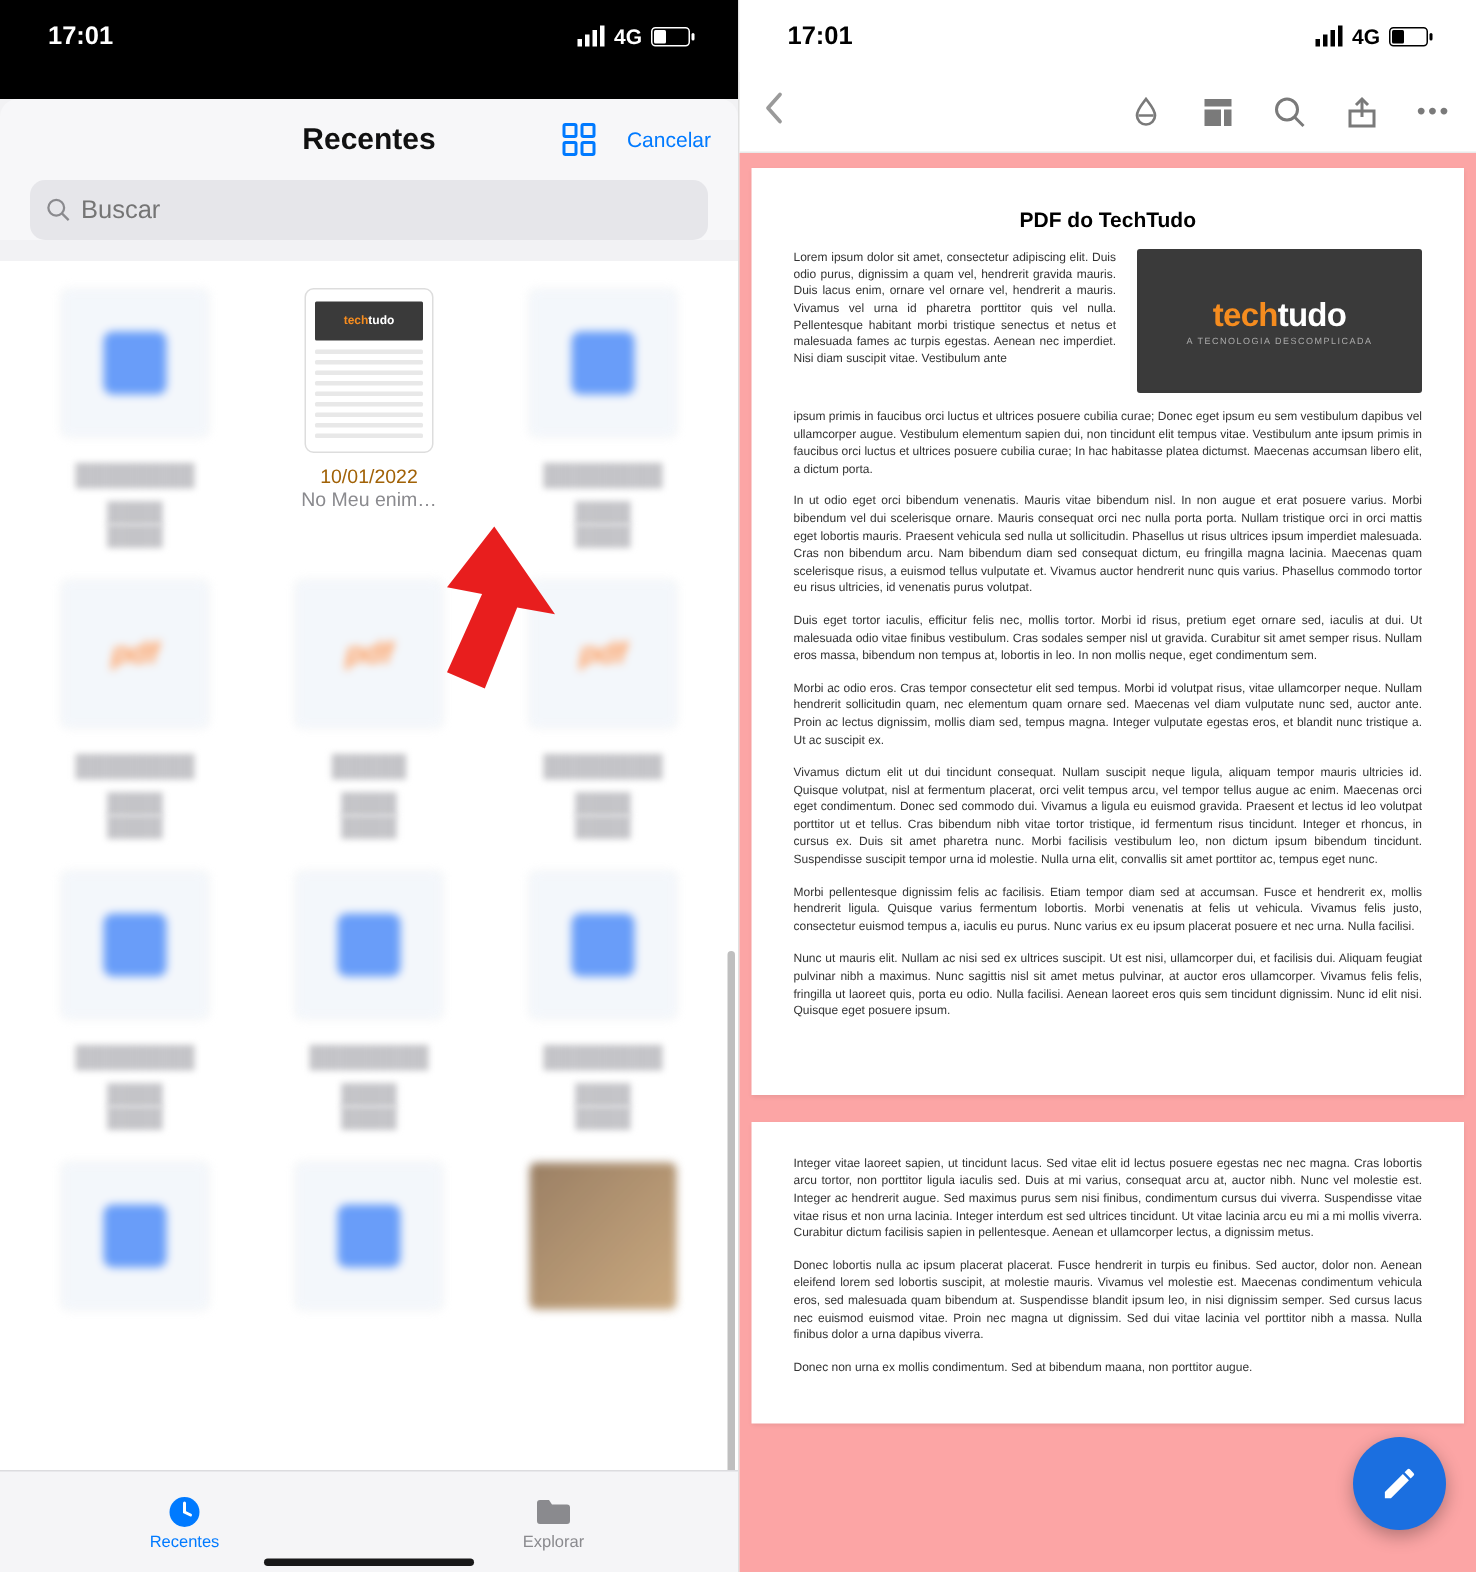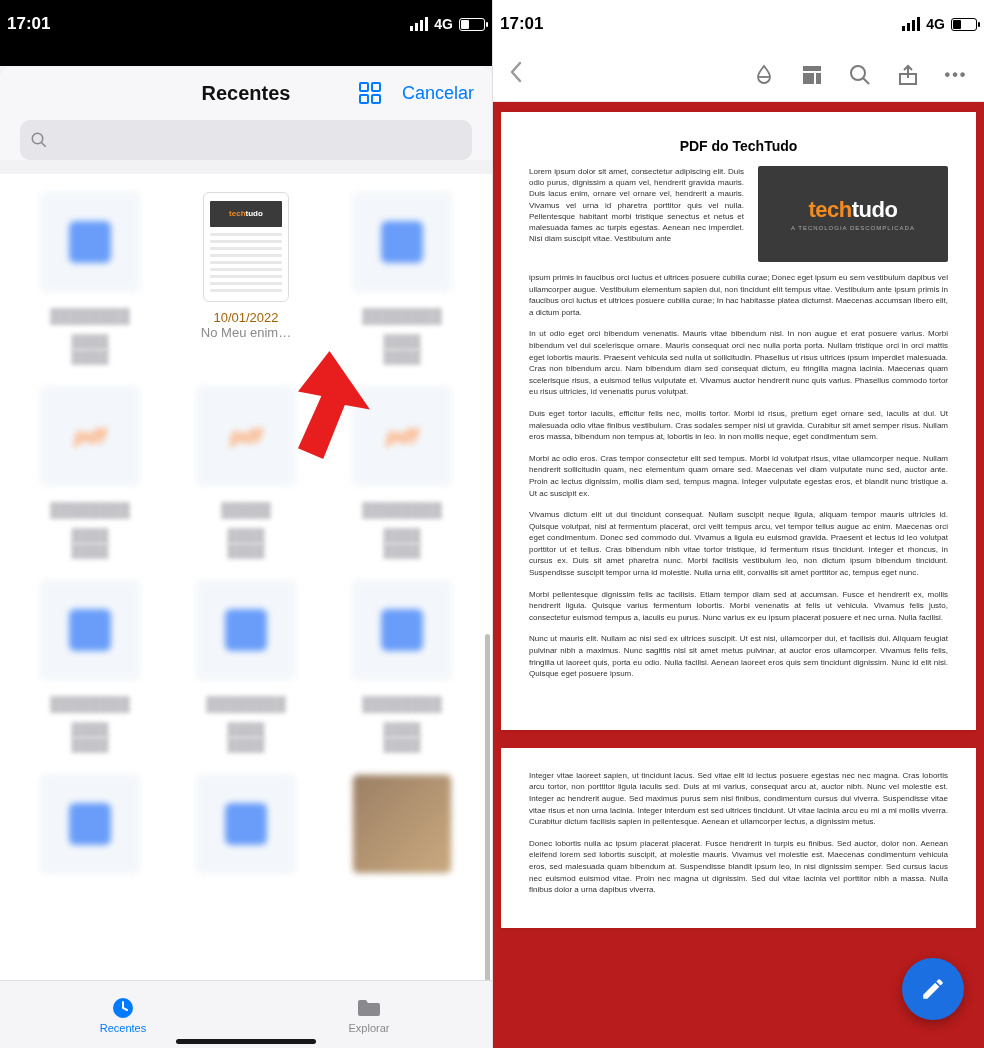--- a/index.html
+++ b/index.html
@@ -2,40 +2,40 @@
 <html><head>
 <meta charset="utf-8">
 <style>
   * { box-sizing: border-box; margin: 0; padding: 0; font-family: -apple-system, "Helvetica Neue", Arial, sans-serif; }
   body { width: 984px; height: 1048px; display: flex; background: #fff; overflow: hidden; }
   .pane { position: relative; height: 100%; }
   .left { width: 492px; background: #f2f2f4; }
   .right { width: 492px; background: #fff; border-left: 1px solid #e0e0e0; }
 
   
-  .status { height: 48px; display: flex; align-items: center; justify-content: space-between; padding: 0 7px; font-weight: 600; font-size: 17px; }
+  .status { height: 48px; display: flex; align-items: center; justify-content: space-between; padding: 0 32px; font-weight: 600; font-size: 17px; }
   .status.dark { background: #000; color: #fff; }
   .status.light { background: #fff; color: #000; }
   .status .right-icons { display: flex; align-items: center; gap: 6px; font-size: 14px; }
   .sig { display: inline-flex; gap: 2px; align-items: flex-end; }
   .sig .bar { width: 3px; background: currentColor; }
   .sig .b1{height:5px}.sig .b2{height:8px}.sig .b3{height:11px}.sig .b4{height:14px}
   .batt { width: 26px; height: 13px; border: 1.5px solid currentColor; border-radius: 3px; position: relative; }
   .batt::after { content:""; position:absolute; right:-4px; top:3px; width:2px; height:5px; background: currentColor; border-radius:1px; }
   .batt .fill { position:absolute; left:1px; top:1px; bottom:1px; width:35%; background: currentColor; border-radius:1px; }
 
   
   .sheet-gap { height: 18px; background: #000; }
   .sheet { background: #f7f7f9; border-top-left-radius: 12px; border-top-right-radius: 12px; }
   .nav { display:flex; align-items:center; justify-content:center; height: 54px; position:relative; }
   .nav-title { font-size: 20px; font-weight: 700; color:#111; }
   .nav-icons { position:absolute; right: 18px; display:flex; align-items:center; gap: 20px; }
   .grid-icon { width:24px; height:24px; color:#007aff; }
   .grid-icon svg{display:block}
-  .cancel { color:#007aff; font-size: 18px; }
+  .cancel { color:#007aff; font-size: 14px; }
   .search { margin: 0 20px 14px 20px; background:#e6e6ea; border-radius:10px; height:40px; display:flex; align-items:center; padding:0 10px; gap:6px; color:#8a8a8e; }
   .search svg{flex:0 0 auto}
   .search input { border:none; background:transparent; font-size:17px; color:#333; outline:none; width:100%; }
 
   
   .grid-wrap { background:#fff; height: calc(100% - 48px - 18px - 54px - 54px - 68px); overflow:hidden; position:relative; }
   .grid { padding: 18px 20px 0 20px; display:grid; grid-template-columns: repeat(3, 1fr); gap: 22px 16px; }
   .file { text-align:center; }
   .thumb { width: 100px; height: 100px; margin: 0 auto 8px auto; background:#fafafa; border:1px solid #eee; border-radius:6px; display:flex; align-items:center; justify-content:center; position:relative; }
   .thumb.blur { filter: blur(3px); opacity:.85; background:#f2f6fb;}
@@ -65,21 +65,21 @@
 
   
   .toolbar { height:54px; display:flex; align-items:center; padding:0 16px; gap:24px; color:#7a7a7a; border-bottom:1px solid #eaeaea; }
   .toolbar .back { font-size:22px; color:#9a9a9a; }
   .toolbar .spacer { flex:1; }
   .toolbar .tbtn { width:24px; height:24px; display:flex; align-items:center; justify-content:center; }
   .toolbar .dots { letter-spacing:2px; font-weight:700; }
 
   .page-badge { position:absolute; right:0; top:110px; background:#fff; border:1px solid #e2e2e2; border-right:none; border-top-left-radius:14px; border-bottom-left-radius:14px; width:30px; height:28px; display:flex; align-items:center; justify-content:center; font-size:13px; color:#555; box-shadow: -1px 1px 3px rgba(0,0,0,.08);}
 
-  .doc-scroll { height: calc(100% - 48px - 54px); overflow:hidden; padding: 10px 8px 0 8px; background:#b91c1c; position:relative; }
+  .doc-scroll { height: calc(100% - 48px - 54px); overflow:hidden; padding: 10px 8px 0 8px; background:#fca5a5; position:relative; }
   .doc-page { background:#fff; padding: 26px 28px 40px 28px; box-shadow: 0 1px 3px rgba(0,0,0,.08); margin-bottom: 18px; }
   .doc-title { text-align:center; font-weight:700; font-size:14px; margin-bottom:12px; }
   .doc-top { display:flex; gap:14px; margin-bottom:10px; }
   .doc-top-text { flex:1; font-size:8px; line-height:1.4; color:#333; text-align:justify; }
   .banner { width:190px; height:96px; background:#3a3a3a; display:flex; flex-direction:column; align-items:center; justify-content:center; border-radius:2px; }
   .banner .logo { font-size:22px; font-weight:800; letter-spacing:-.5px; }
   .banner .logo .t1{color:#f58c1f}.banner .logo .t2{color:#fff}
   .banner .tag { color:#aaa; font-size:6px; letter-spacing:1px; margin-top:2px; }
   .para { font-size:8px; line-height:1.45; color:#333; text-align:justify; margin-bottom:10px; }
   .doc-page2 { background:#fff; padding: 22px 28px; box-shadow: 0 1px 3px rgba(0,0,0,.08); }
@@ -122,20 +122,21 @@
             </svg>
         </span>
         <span class="cancel">Cancelar</span>
       </span>
     </div>
     <div class="search">
       <svg width="18" height="18" viewBox="0 0 24 24" fill="none" stroke="#8a8a8e" stroke-width="2">
           <circle cx="10" cy="10" r="7"></circle>
           <line x1="15" y1="15" x2="21" y2="21"></line>
         </svg>
+      <input type="text" placeholder="Buscar" style="">
     </div>
   </div>
 
   <div class="grid-wrap">
     <div class="grid">
 
       <div class="file">
         <div class="thumb blur">
             <div class="gsq"></div>
           </div>
@@ -332,20 +333,21 @@
       <div class="para">In ut odio eget orci bibendum venenatis. Mauris vitae bibendum nisl. In non augue et erat posuere varius. Morbi bibendum vel dui scelerisque ornare. Mauris consequat orci nec nulla porta porta. Nullam tristique orci in orci mattis eget lobortis mauris. Praesent vehicula sed nulla ut sollicitudin. Phasellus ut risus ultrices ipsum imperdiet malesuada. Cras non bibendum arcu. Nam bibendum diam sed consequat dictum, eu fringilla magna lacinia. Maecenas quam scelerisque risus, a euismod tellus vulputate et. Vivamus auctor hendrerit nunc quis varius. Phasellus commodo tortor eu risus ultricies, id venenatis purus volutpat.</div>
       <div class="para">Duis eget tortor iaculis, efficitur felis nec, mollis tortor. Morbi id risus, pretium eget ornare sed, iaculis at dui. Ut malesuada odio vitae finibus vestibulum. Cras sodales semper nisl ut gravida. Curabitur sit amet semper risus. Nullam eros massa, bibendum non tempus at, lobortis in leo. In non mollis neque, eget condimentum sem.</div>
       <div class="para">Morbi ac odio eros. Cras tempor consectetur elit sed tempus. Morbi id volutpat risus, vitae ullamcorper neque. Nullam hendrerit sollicitudin quam, nec elementum quam ornare sed. Maecenas vel diam vulputate nunc sed, auctor ante. Proin ac lectus dignissim, mollis diam sed, tempus magna. Integer vulputate egestas eros, et blandit nunc tristique a. Ut ac suscipit ex.</div>
       <div class="para">Vivamus dictum elit ut dui tincidunt consequat. Nullam suscipit neque ligula, aliquam tempor mauris ultricies id. Quisque volutpat, nisl at fermentum placerat, orci velit tempus arcu, vel tempor tellus augue ac enim. Maecenas orci eget condimentum. Donec sed commodo dui. Vivamus a ligula eu euismod gravida. Praesent et lectus id leo volutpat porttitor ut et tellus. Cras bibendum nibh vitae tortor tristique, id fermentum risus tincidunt. Integer et rhoncus, in cursus ex. Duis sit amet pharetra nunc. Morbi facilisis vestibulum leo, non dictum ipsum bibendum tincidunt. Suspendisse suscipit tempor urna id molestie. Nulla urna elit, convallis sit amet porttitor ac, tempus eget nunc.</div>
       <div class="para">Morbi pellentesque dignissim felis ac facilisis. Etiam tempor diam sed at accumsan. Fusce et hendrerit ex, mollis hendrerit ligula. Quisque varius fermentum lobortis. Morbi venenatis at felis ut vehicula. Vivamus felis justo, consectetur euismod tempus a, iaculis eu purus. Nunc varius ex eu ipsum placerat posuere et nec urna. Nulla facilisi.</div>
       <div class="para">Nunc ut mauris elit. Nullam ac nisi sed ex ultrices suscipit. Ut est nisi, ullamcorper dui, et facilisis dui. Aliquam feugiat pulvinar nibh a maximus. Nunc sagittis nisl sit amet metus pulvinar, at auctor eros ullamcorper. Vivamus felis felis, fringilla ut laoreet quis, porta eu odio. Nulla facilisi. Aenean laoreet eros quis sem tincidunt dignissim. Nunc id elit nisi. Quisque eget posuere ipsum.</div>
     </div>
     <div class="doc-page2">
       <div class="para">Integer vitae laoreet sapien, ut tincidunt lacus. Sed vitae elit id lectus posuere egestas nec nec magna. Cras lobortis arcu tortor, non porttitor ligula iaculis sed. Duis at mi varius, consequat arcu at, auctor nibh. Nunc vel molestie est. Integer ac hendrerit augue. Sed maximus purus sem nisi finibus, condimentum cursus dui viverra. Suspendisse vitae vitae risus et non urna lacinia. Integer interdum est sed ultrices tincidunt. Ut vitae lacinia arcu eu mi a mi mollis viverra. Curabitur dictum facilisis sapien in pellentesque. Aenean et ullamcorper lectus, a dignissim metus.</div>
       <div class="para">Donec lobortis nulla ac ipsum placerat placerat. Fusce hendrerit in turpis eu finibus. Sed auctor, dolor non. Aenean eleifend lorem sed lobortis suscipit, at molestie mauris. Vivamus vel molestie est. Maecenas condimentum vehicula eros, sed malesuada quam bibendum at. Suspendisse blandit ipsum leo, in nisi dignissim semper. Sed cursus lacus nec euismod euismod vitae. Proin nec magna ut dignissim. Sed dui vitae lacinia vel porttitor nibh a massa. Nulla finibus dolor a urna dapibus viverra.</div>
+      <div class="para">Donec non urna ex mollis condimentum. Sed at bibendum maana, non porttitor augue.</div>
     </div>
   </div>
 
   <div class="fab">
     <svg viewBox="0 0 24 24" fill="#fff">
         <path d="M3 17.25V21h3.75L17.81 9.94l-3.75-3.75L3 17.25zM20.71 7.04a1 1 0 000-1.41l-2.34-2.34a1 1 0 00-1.41 0l-1.83 1.83 3.75 3.75 1.83-1.83z"></path>
       </svg>
   </div>
 </div>
 

